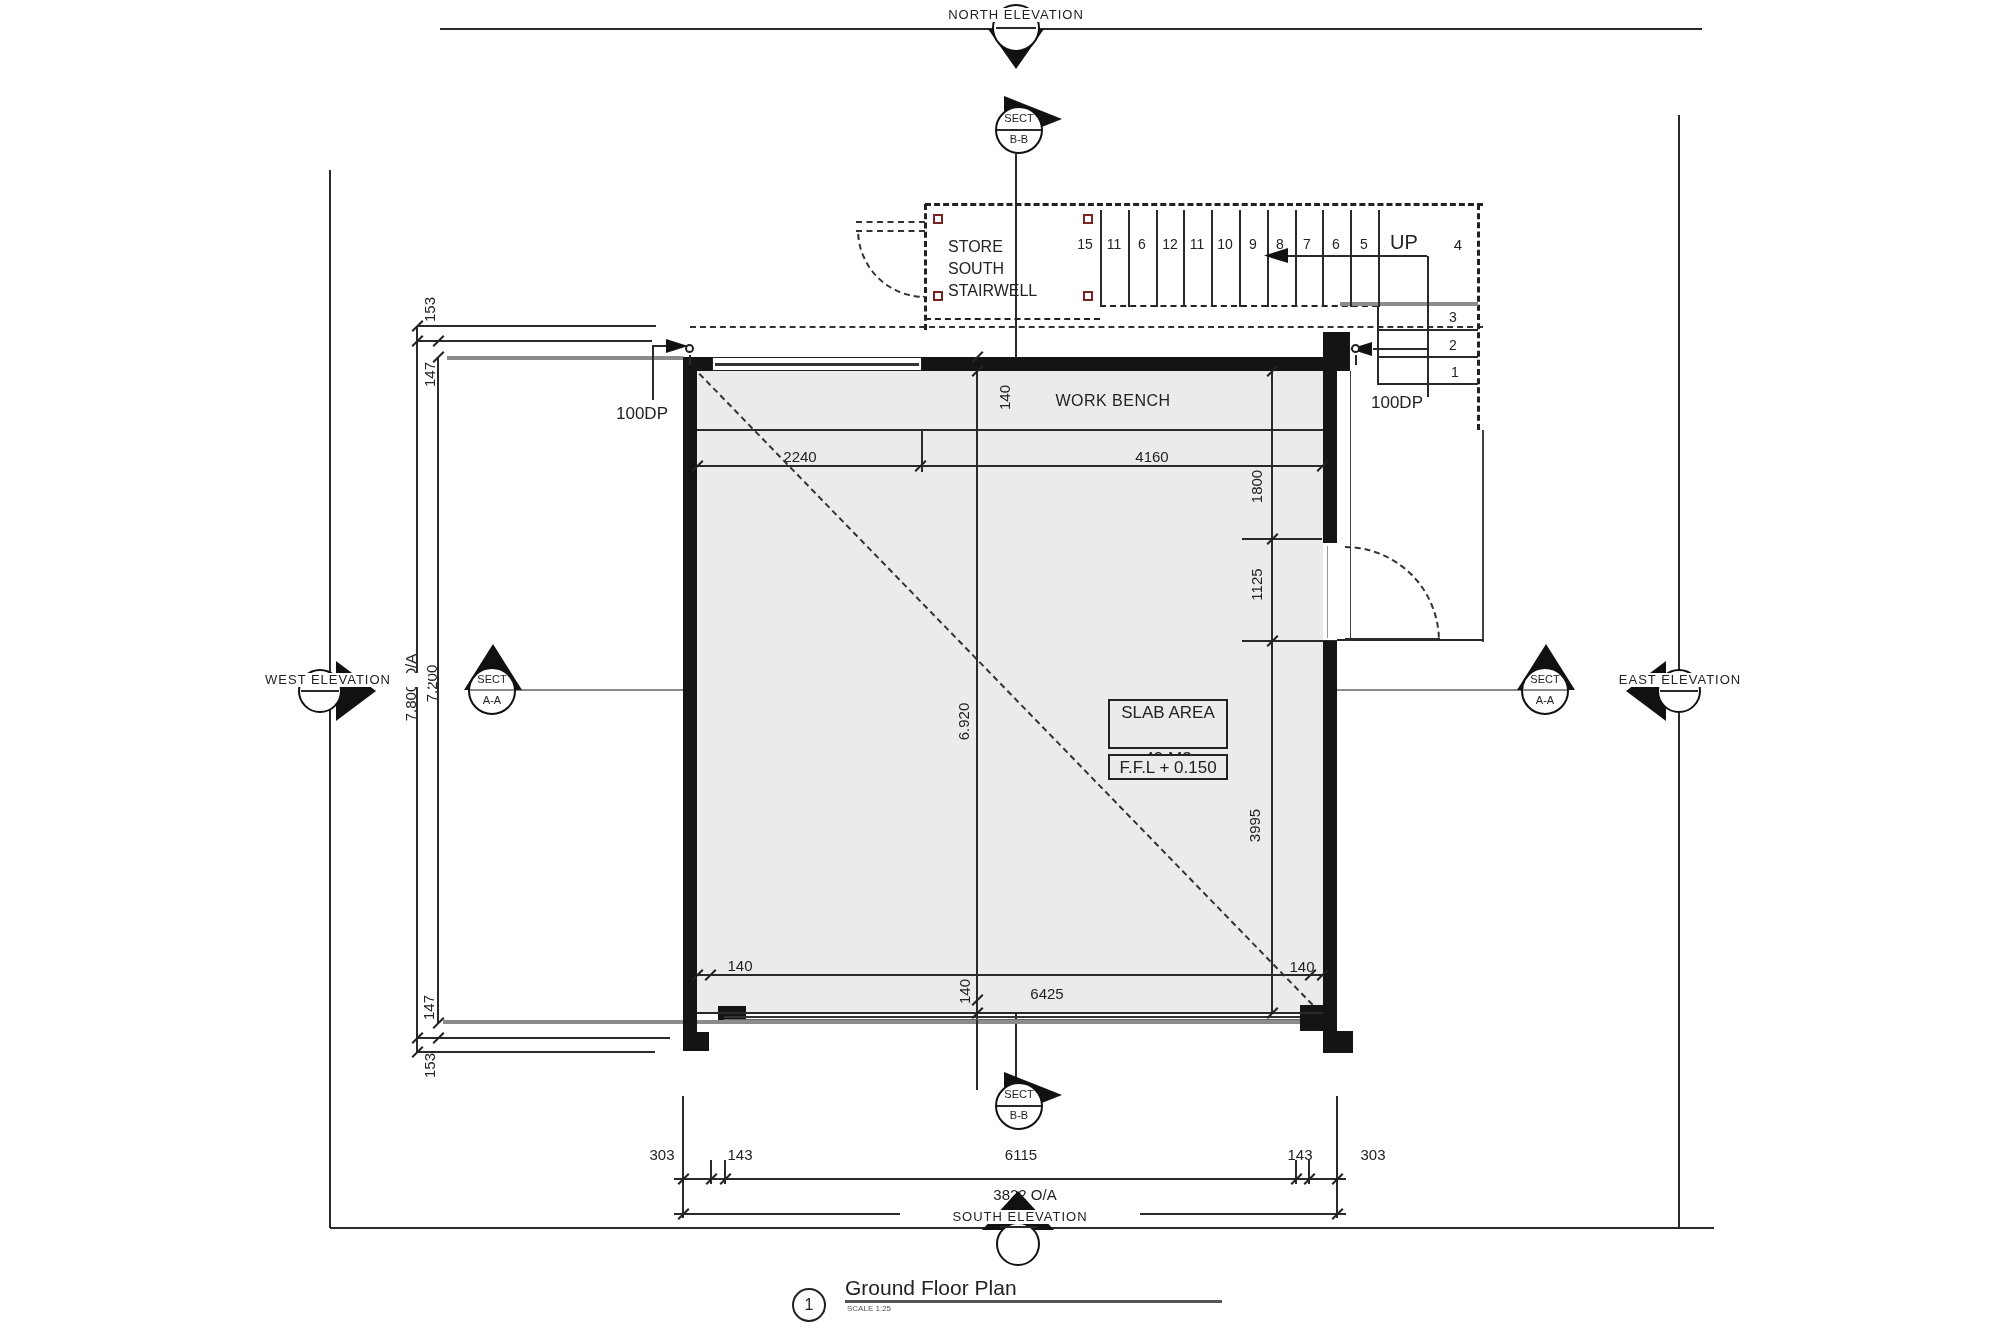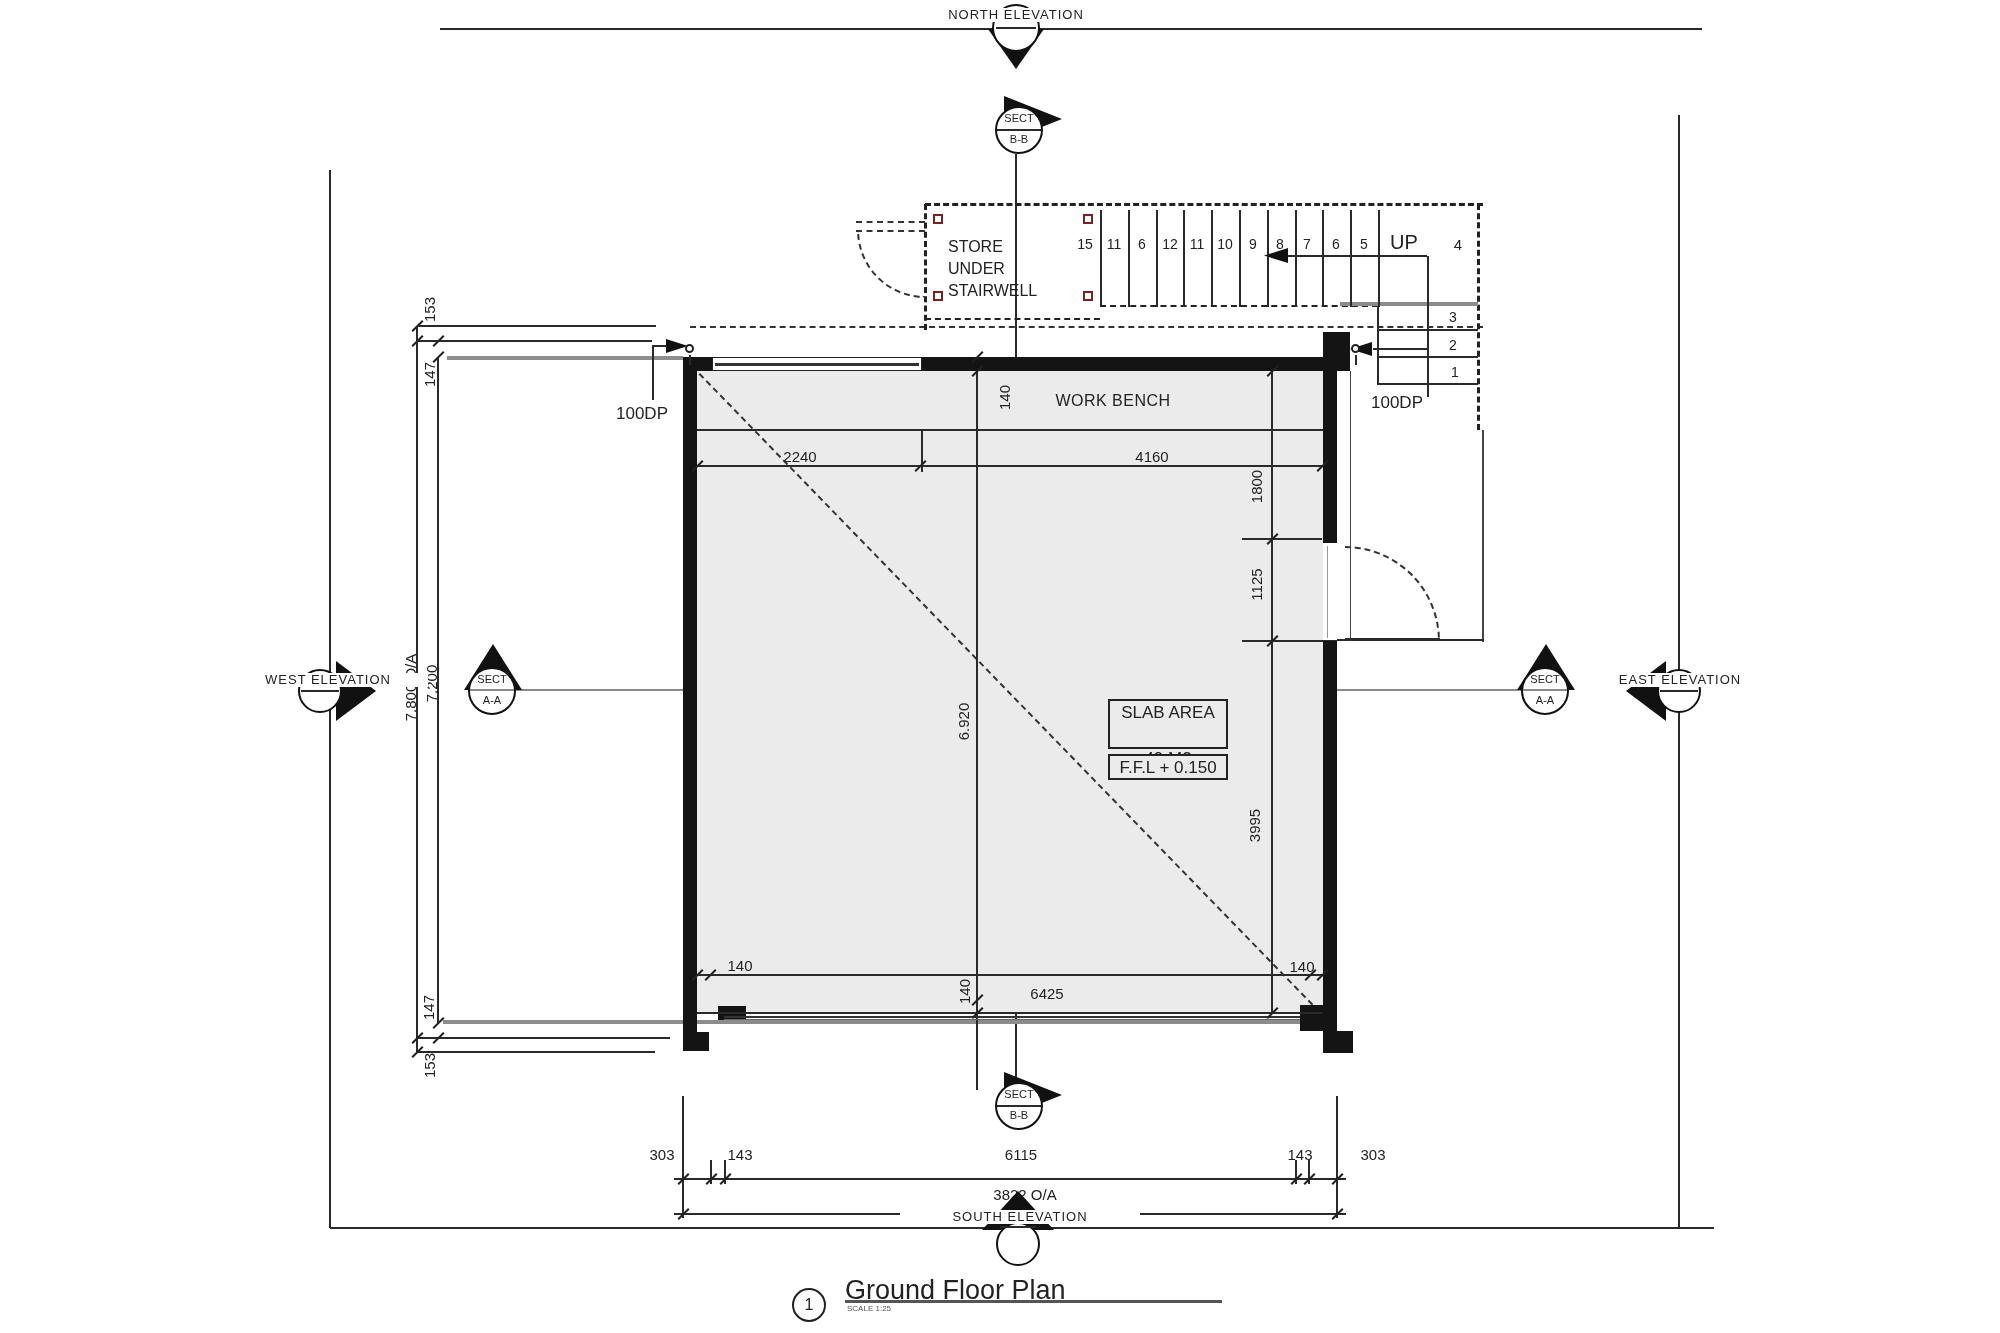--- a/index.html
+++ b/index.html
@@ -145,21 +145,21 @@
   <div class="t" style="left:1296px;top:237px;width:22px;font-size:14px;">7</div>
   <div class="t" style="left:1325px;top:237px;width:22px;font-size:14px;">6</div>
   <div class="t" style="left:1353px;top:237px;width:22px;font-size:14px;">5</div>
   <div class="t" style="left:1382px;top:231px;width:44px;font-size:20px;">UP</div>
   <div class="t" style="left:1448px;top:237px;width:20px;font-size:15px;">4</div>
   <div class="t" style="left:1444px;top:310px;width:18px;font-size:14px;">3</div>
   <div class="t" style="left:1444px;top:338px;width:18px;font-size:14px;">2</div>
   <div class="t" style="left:1446px;top:365px;width:18px;font-size:14px;">1</div>
 
   <div class="t" style="left:948px;top:238px;width:120px;font-size:16px;text-align:left;">STORE</div>
-  <div class="t" style="left:948px;top:260px;width:120px;font-size:16px;text-align:left;">UNDER</div>
+  <div class="t" style="left:948px;top:260px;width:120px;font-size:16px;text-align:left;">SOUTH</div>
   <div class="t" style="left:948px;top:282px;width:120px;font-size:16px;text-align:left;">STAIRWELL</div>
   <div class="a" style="left:933px;top:214px;width:10px;height:10px;border:2px solid #7a2222;box-sizing:border-box;"></div>
   <div class="a" style="left:1083px;top:214px;width:10px;height:10px;border:2px solid #7a2222;box-sizing:border-box;"></div>
   <div class="a" style="left:933px;top:291px;width:10px;height:10px;border:2px solid #7a2222;box-sizing:border-box;"></div>
   <div class="a" style="left:1083px;top:291px;width:10px;height:10px;border:2px solid #7a2222;box-sizing:border-box;"></div>
 
   <div class="a" style="left:856px;top:221px;width:69px;height:0;border-top:2px dashed #333;"></div>
   <div class="a" style="left:856px;top:230px;width:69px;height:0;border-top:2px dashed #333;"></div>
   <div class="a" style="left:857px;top:230px;width:68px;height:68px;border-left:2px dashed #333;border-bottom:2px dashed #333;border-bottom-left-radius:100% 100%;box-sizing:border-box;"></div>
 
@@ -263,17 +263,17 @@
 
   <div class="tri" style="left:1004px;top:1072px;width:58px;height:46px;clip-path:polygon(0 0,100% 50%,0 100%);"></div>
   <div class="circ" style="left:995px;top:1082px;width:48px;height:48px;"></div>
   <div class="ln" style="left:997px;top:1105px;width:44px;height:2px;"></div>
   <div class="stxt" style="left:995px;top:1089px;width:48px;">SECT</div>
   <div class="stxt" style="left:995px;top:1110px;width:48px;">B-B</div>
 
   <div class="a" style="left:792px;top:1288px;width:34px;height:34px;border:2px solid #222;border-radius:50%;box-sizing:border-box;text-align:center;line-height:30px;font-size:16px;">
     <span>1</span>
   </div>
-  <div class="t" style="left:845px;top:1276px;width:320px;text-align:left;font-size:27px;">Ground Floor Plan</div>
+  <div class="t" style="left:845px;top:1276px;width:320px;text-align:left;font-size:21px;">Ground Floor Plan</div>
   <div class="a" style="left:845px;top:1300px;width:377px;height:3px;background:#555;"></div>
   <div class="t" style="left:847px;top:1305px;width:120px;text-align:left;font-size:8px;color:#555;">SCALE 1:25</div>
 
 </div>
 
 </body></html>

